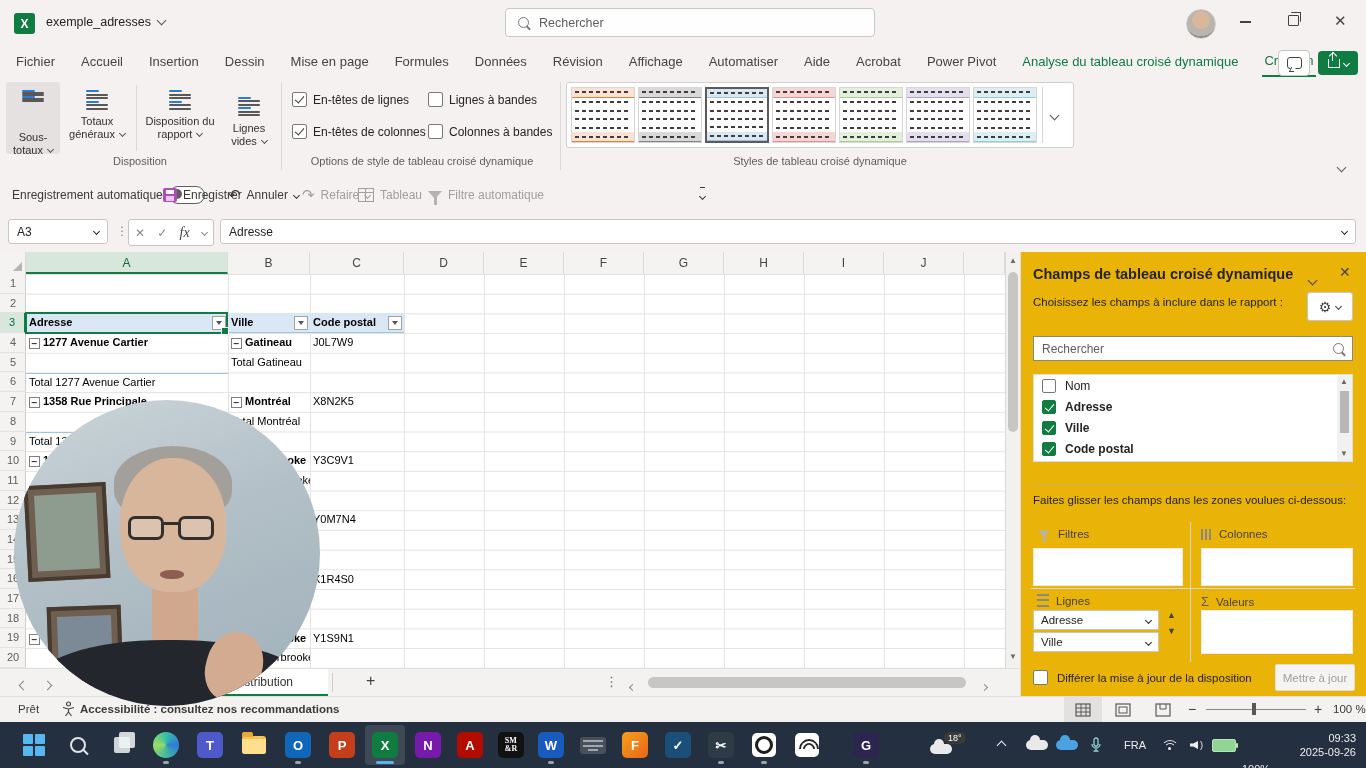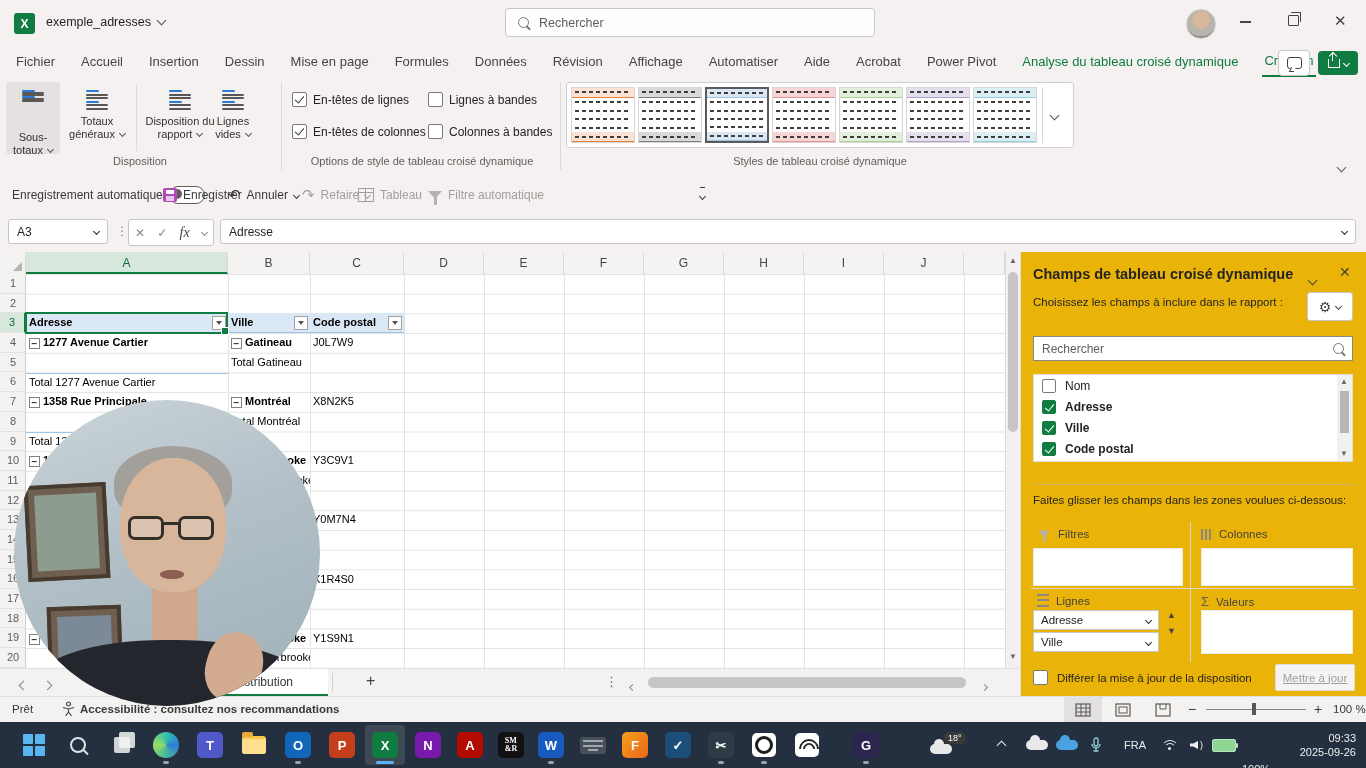--- a/index.html
+++ b/index.html
@@ -163,21 +163,21 @@
   .zone-label{font-size:11.5px;color:#454341;display:flex;align-items:center;gap:7px;position:absolute;}
   .zone-box{position:absolute;background:#fff;border:1px solid #edebe9;box-sizing:border-box;}
   .zdiv-v{left:169px;top:270px;width:1px;height:140px;background:#d8d6d4;}
   .zdiv-h{left:10px;top:336px;width:324px;height:1px;background:#d8d6d4;}
   .pill{width:126px;height:20px;background:#fff;border:1px solid #c8c6c4;box-sizing:border-box;font-size:11.5px;color:#252423;
     display:flex;align-items:center;justify-content:space-between;padding:0 7px;margin-bottom:2px;}
   .lg-arrows{position:absolute;left:146px;top:358px;display:flex;flex-direction:column;gap:6px;color:#454341;font-size:9px;}
   .defer{left:12px;top:418px;display:flex;align-items:center;gap:9px;}
   .defer-label{font-size:11.5px;color:#252423;}
   .update-btn{left:254px;top:412px;width:78px;height:25px;background:#f5f4f3;border:1px solid #e0dedd;border-radius:2px;
-    font-size:11.5px;color:#a19f9d;display:flex;align-items:center;justify-content:center;text-decoration:underline;}
+    font-size:11.5px;color:#a19f9d;display:flex;align-items:center;justify-content:center;}
   .sigma{font-size:13px;color:#605e5c;}
   .lines-ic{width:12px;height:9px;border-top:2px solid #8a8886;border-bottom:2px solid #8a8886;position:relative;}
   .lines-ic::after{content:"";position:absolute;left:0;top:2.5px;width:100%;height:2px;background:#8a8886;}
   .cols-ic{width:11px;height:11px;background:repeating-linear-gradient(90deg,#8a8886 0 2px,transparent 2px 4px);}
 
   
   .webcam{left:14px;top:400px;width:306px;height:306px;border-radius:50%;overflow:hidden;z-index:40;
     background:linear-gradient(160deg,#ccd6da 0%,#b2bfc7 45%,#9fb0b9 100%);}
   .wc-frame{background:#6e5f50;border:4px solid #473a2e;}
   .wc-f1{left:12px;top:84px;width:74px;height:88px;transform:rotate(-3deg);}
@@ -290,21 +290,21 @@
           <div class="icon-layout">
             <i class="b"></i>
             <i></i>
             <i></i>
             <i class="b"></i>
             <i></i>
             <i></i>
           </div>
           <div class="bb-label">Disposition du rapport <span class="chv sm"></span></div>
         </div>
-        <div class="abs big-btn" style="left: 206px; width: 54px;">
+        <div class="abs big-btn" style="left: 222px; width: 54px; justify-content: center;">
           <div class="icon-layout">
             <i class="b"></i>
             <i></i>
             <i></i>
             <i class="b"></i>
             <i></i>
             <i></i>
           </div>
           <div class="bb-label">Lignes vides <span class="chv sm"></span></div>
         </div>
@@ -741,21 +741,21 @@
     <div class="abs wc-glasses">
         <b></b>
         <u></u>
       </div>
     <div class="abs wc-mouth"></div>
     <div class="abs wc-shirt"></div>
     <div class="abs wc-hand"></div>
   </div>
 
   <div class="abs statusbar">
-    <div class="abs" style="left:12px;top:6px;">Prêt</div>
+    <div class="abs" style="left:18px;top:6px;">Prêt</div>
     <div class="abs" style="left:62px;top:4px;">
       <svg width="13" height="16" viewBox="0 0 13 16">
           <circle cx="6.5" cy="3" r="2" fill="none" stroke="#444" stroke-width="1.2"></circle>
           <path d="M1 6.5 L6.5 8 L12 6.5 M6.5 8 L6.5 11 L3.5 15 M6.5 11 L9.5 15" fill="none" stroke="#444" stroke-width="1.2"></path>
         </svg>
     </div>
     <div class="abs" style="left:80px;top:6px;font-weight:bold;">Accessibilité : consultez nos recommandations</div>
     <div class="abs view-btn on" style="left:1064px;">
       <svg width="16" height="14" viewBox="0 0 16 14">
           <rect x="1" y="1" width="14" height="12" fill="none" stroke="#5a5856" stroke-width="1.2"></rect>

